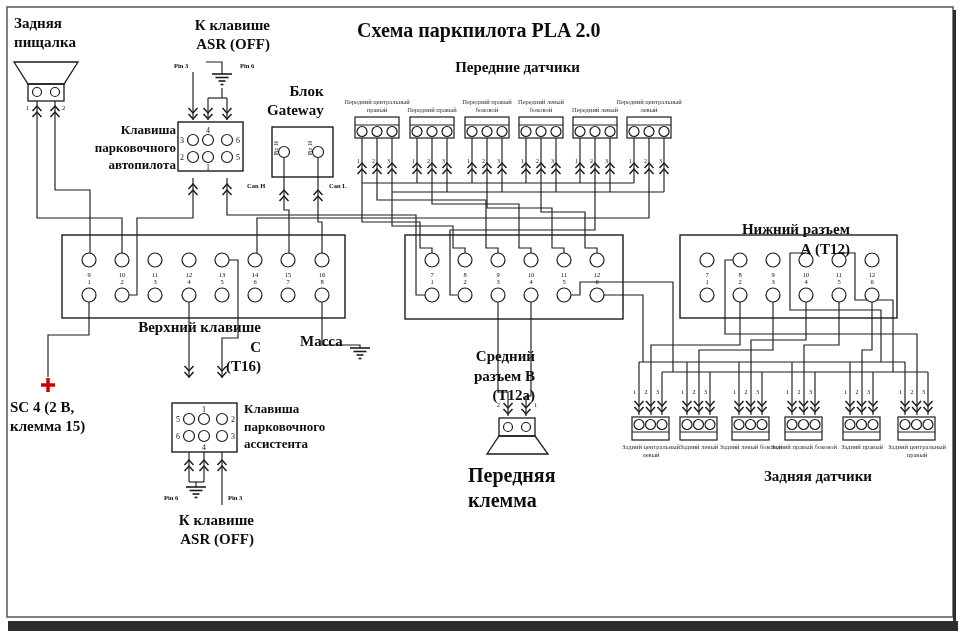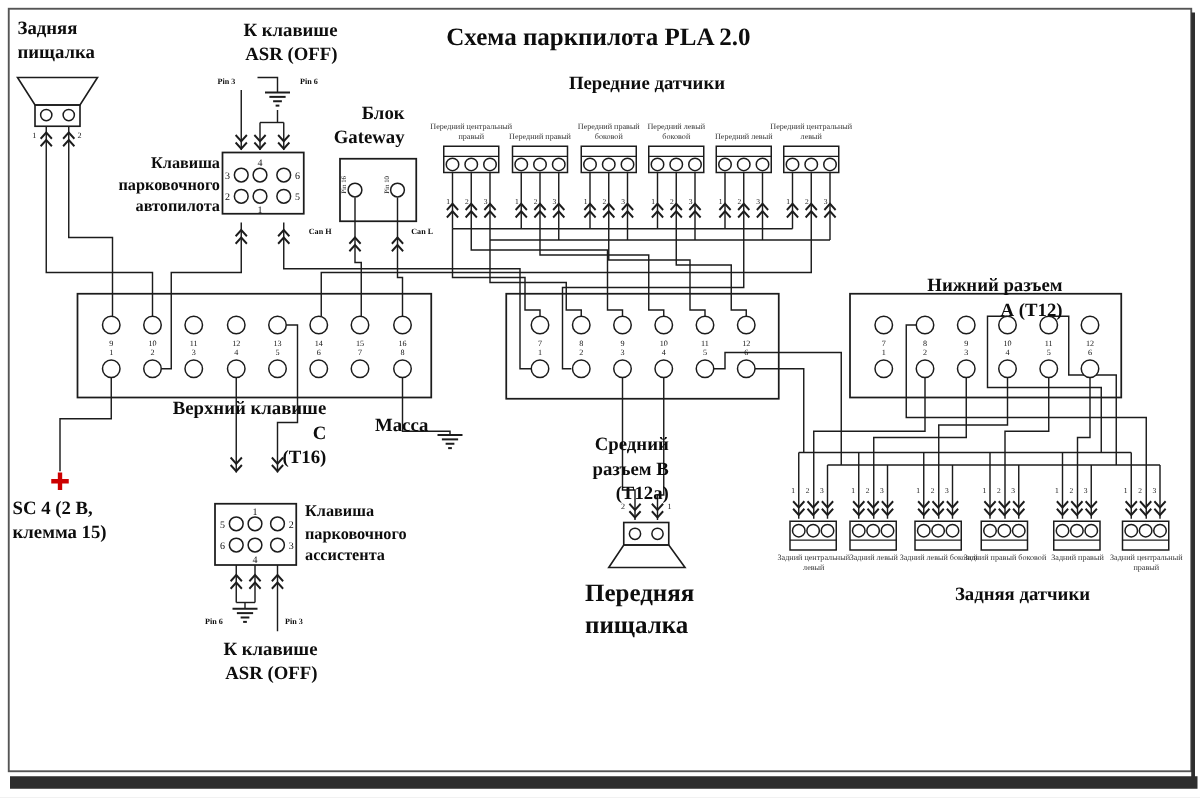--- a/index.html
+++ b/index.html
@@ -53,21 +53,21 @@
 клемма 15)</div>
   <div class="lbl b f13" style="left:244px;top:400px;">Клавиша
 парковочного
 ассистента</div>
   <div class="lbl f7" style="left:164px;top:494px;">Pin 6</div>
   <div class="lbl f7" style="left:228px;top:494px;">Pin 3</div>
   <div class="lbl b f15 c" style="left:150px;top:511px;width:104px;">К клавише
 ASR (OFF)</div>
 
   <div class="lbl b f16" style="left:468px;top:463px;width:92px;">Передняя
-пищалка</div>
+клемма</div>
   <div class="lbl b f15 c" style="left:712px;top:467px;width:160px;">Задняя датчики</div>
 
   <svg id="wiring" width="960" height="638">
       <path d="M37,101L37,218L122,218L122,253" fill="none" stroke="#1c1c1c" stroke-width="1.15"></path>
       <path d="M55,101L55,190L90,190L90,253" fill="none" stroke="#1c1c1c" stroke-width="1.15"></path>
       <path d="M193,72L193,120" fill="none" stroke="#1c1c1c" stroke-width="1.15"></path>
       <path d="M222,88L222,98" fill="none" stroke="#1c1c1c" stroke-width="1.15"></path>
       <path d="M208,98L227,98" fill="none" stroke="#1c1c1c" stroke-width="1.15"></path>
       <path d="M208,98L208,120" fill="none" stroke="#1c1c1c" stroke-width="1.15"></path>
       <path d="M227,98L227,120" fill="none" stroke="#1c1c1c" stroke-width="1.15"></path>

